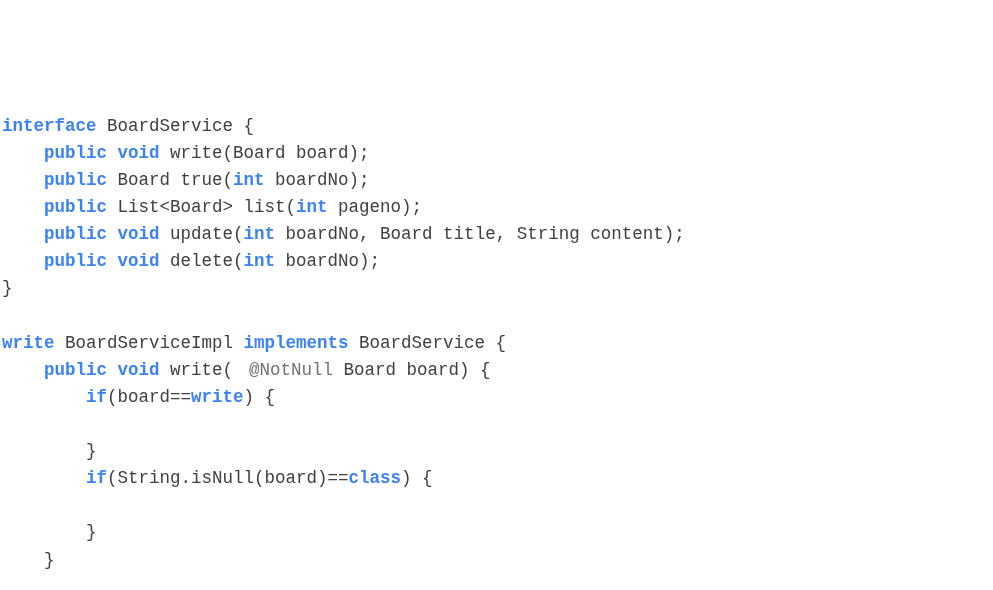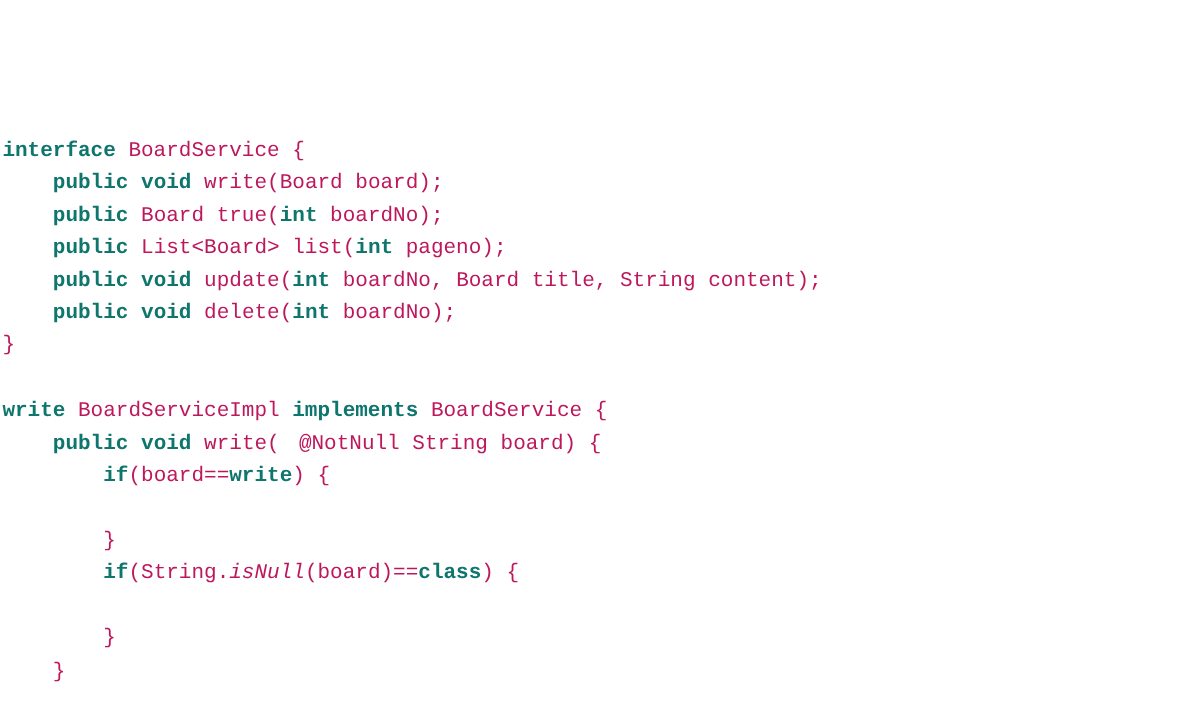--- a/index.html
+++ b/index.html
@@ -6,43 +6,43 @@
       margin: 0;
       padding: 4px 2px;
       font-family: Consolas, 'Courier New', monospace;
       font-size: 17.5px;
       line-height: 1.55;
       background: #ffffff;
       color: #000000;
       white-space: pre;
       font-weight: 500;
     }
-    .kw { color: #0f766e; font-weight: bold; }
-    .plain { color: #be185d; }
-    .ann { color: #be185d; padding-left: 16px; }
+    .kw { color: #3b82f6; font-weight: bold; }
+    .plain { color: #404040; }
+    .ann { color: #737373; padding-left: 16px; }
   </style>
 </head>
 <body>
 
 
 
 <div id="code"><span class="kw">interface</span><span class="plain"> BoardService {</span>
 <span class="plain">    </span><span class="kw">public</span><span class="plain"> </span><span class="kw">void</span><span class="plain"> write(Board board);</span>
 <span class="plain">    </span><span class="kw">public</span><span class="plain"> Board true(</span><span class="kw">int</span><span class="plain"> boardNo);</span>
 <span class="plain">    </span><span class="kw">public</span><span class="plain"> List&lt;Board&gt; list(</span><span class="kw">int</span><span class="plain"> pageno);</span>
 <span class="plain">    </span><span class="kw">public</span><span class="plain"> </span><span class="kw">void</span><span class="plain"> update(</span><span class="kw">int</span><span class="plain"> boardNo, Board title, String content);</span>
 <span class="plain">    </span><span class="kw">public</span><span class="plain"> </span><span class="kw">void</span><span class="plain"> delete(</span><span class="kw">int</span><span class="plain"> boardNo);</span>
 <span class="plain">}</span>
 
 <span class="kw">write</span><span class="plain"> BoardServiceImpl </span><span class="kw">implements</span><span class="plain"> BoardService {</span>
-<span class="plain">    </span><span class="kw">public</span><span class="plain"> </span><span class="kw">void</span><span class="plain"> write(</span><span class="ann">@NotNull</span><span class="plain"> String board) {</span>
+<span class="plain">    </span><span class="kw">public</span><span class="plain"> </span><span class="kw">void</span><span class="plain"> write(</span><span class="ann">@NotNull</span><span class="plain"> Board board) {</span>
 <span class="plain">        </span><span class="kw">if</span><span class="plain">(board==</span><span class="kw">write</span><span class="plain">) {</span>
 
 <span class="plain">        }</span>
-<span class="plain">        </span><span class="kw">if</span><span class="plain">(String.</span><span class="plain" style="font-style:italic">isNull</span><span class="plain">(board)==</span><span class="kw">class</span><span class="plain">) {</span>
+<span class="plain">        </span><span class="kw">if</span><span class="plain">(String.</span><span class="plain" style="">isNull</span><span class="plain">(board)==</span><span class="kw">class</span><span class="plain">) {</span>
 
 <span class="plain">        }</span>
 <span class="plain">    }</span>
 
 
 
 
 </div>
 
 

